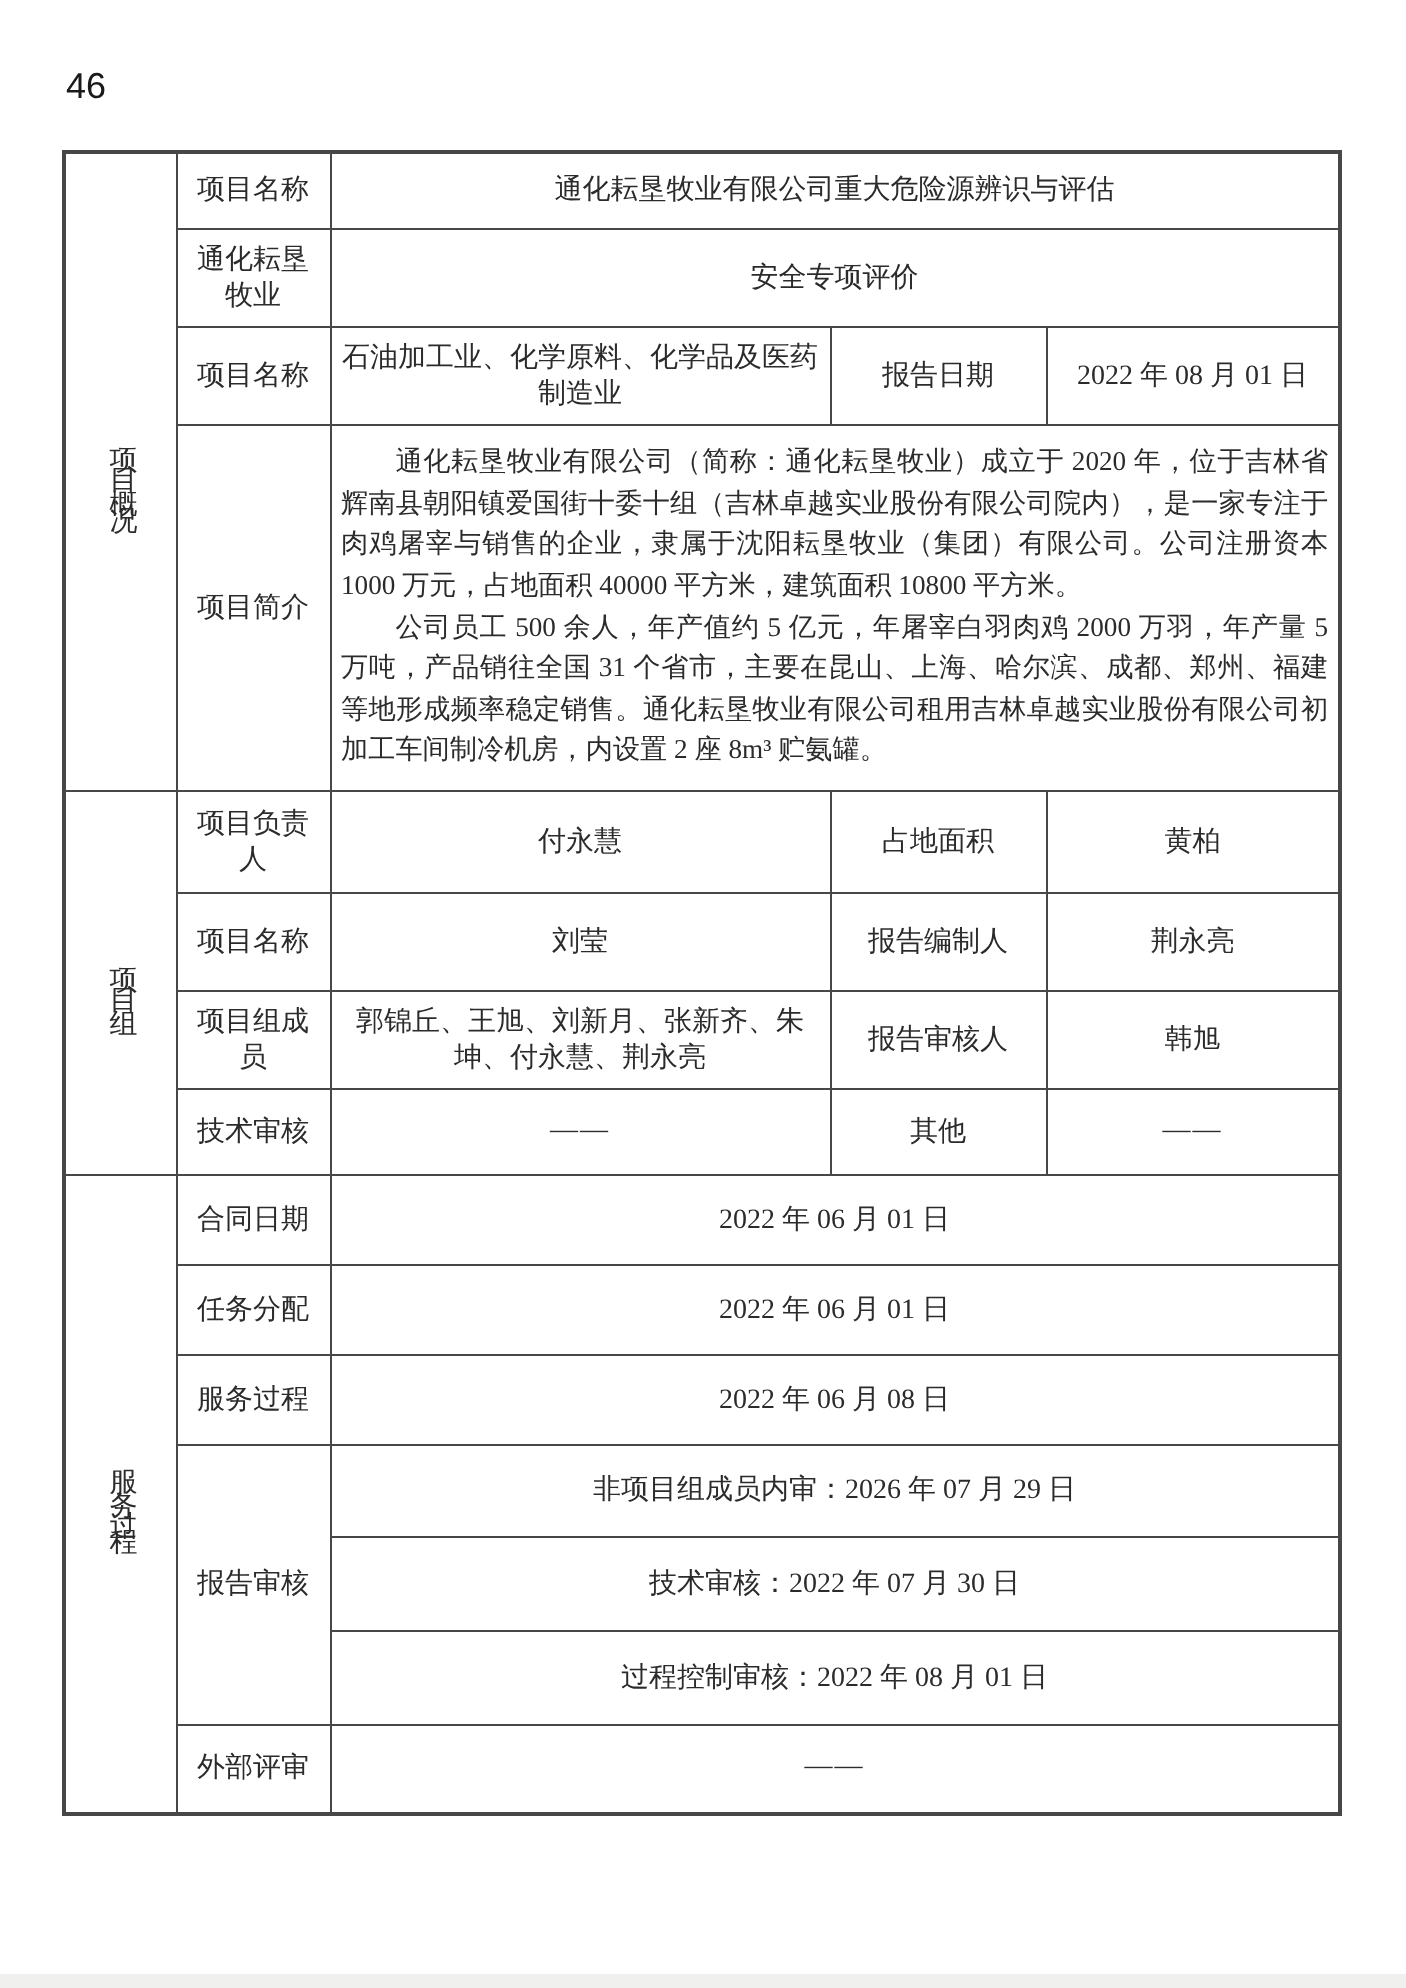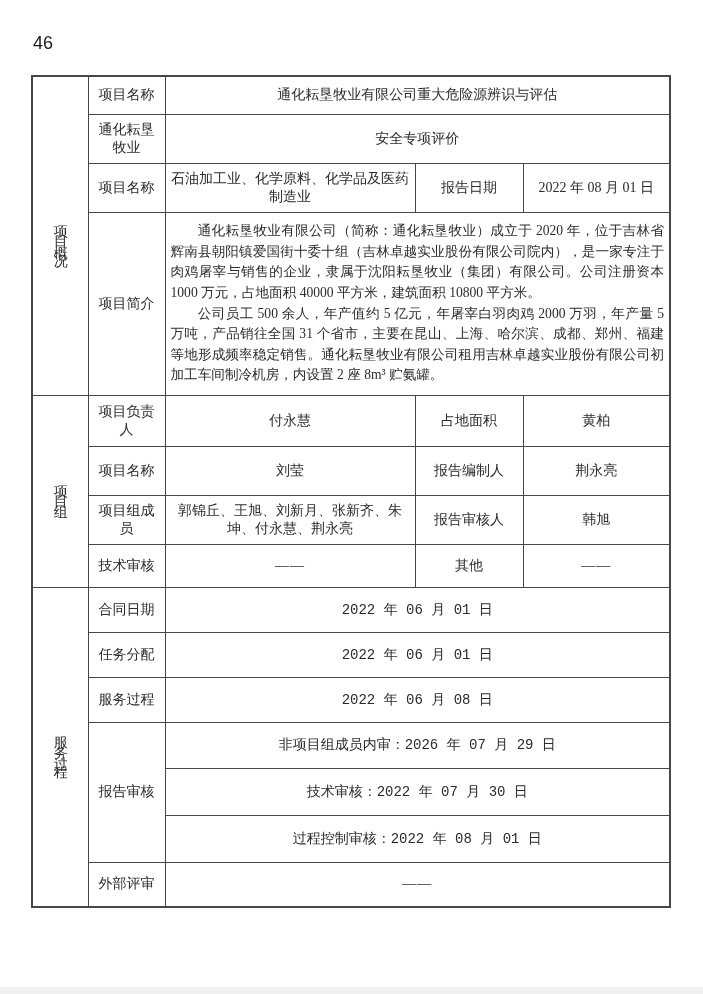--- a/index.html
+++ b/index.html
@@ -32,21 +32,21 @@
     letter-spacing:0.72em;
     display:inline-block;
   }
   .intro-cell{
     text-align:left;vertical-align:middle;padding:4px 9px;
   }
   .intro-cell p{
     margin:0;text-indent:2em;text-align:justify;
     line-height:20.6px;font-size:13.6px;
   }
-  .left-cell{text-align:left;padding-left:10px;font-family:Liberation Mono, monospace;}
+  .left-cell{text-align:left;padding-left:10px;}
   .dash{letter-spacing:1px;}
   .bottom-edge{
     position:absolute;left:0;bottom:0;width:703px;height:7px;
     background:#f0f0ef;
   }
 </style>
 </head>
 <body>
 
 <div class="page-number">46</div>

